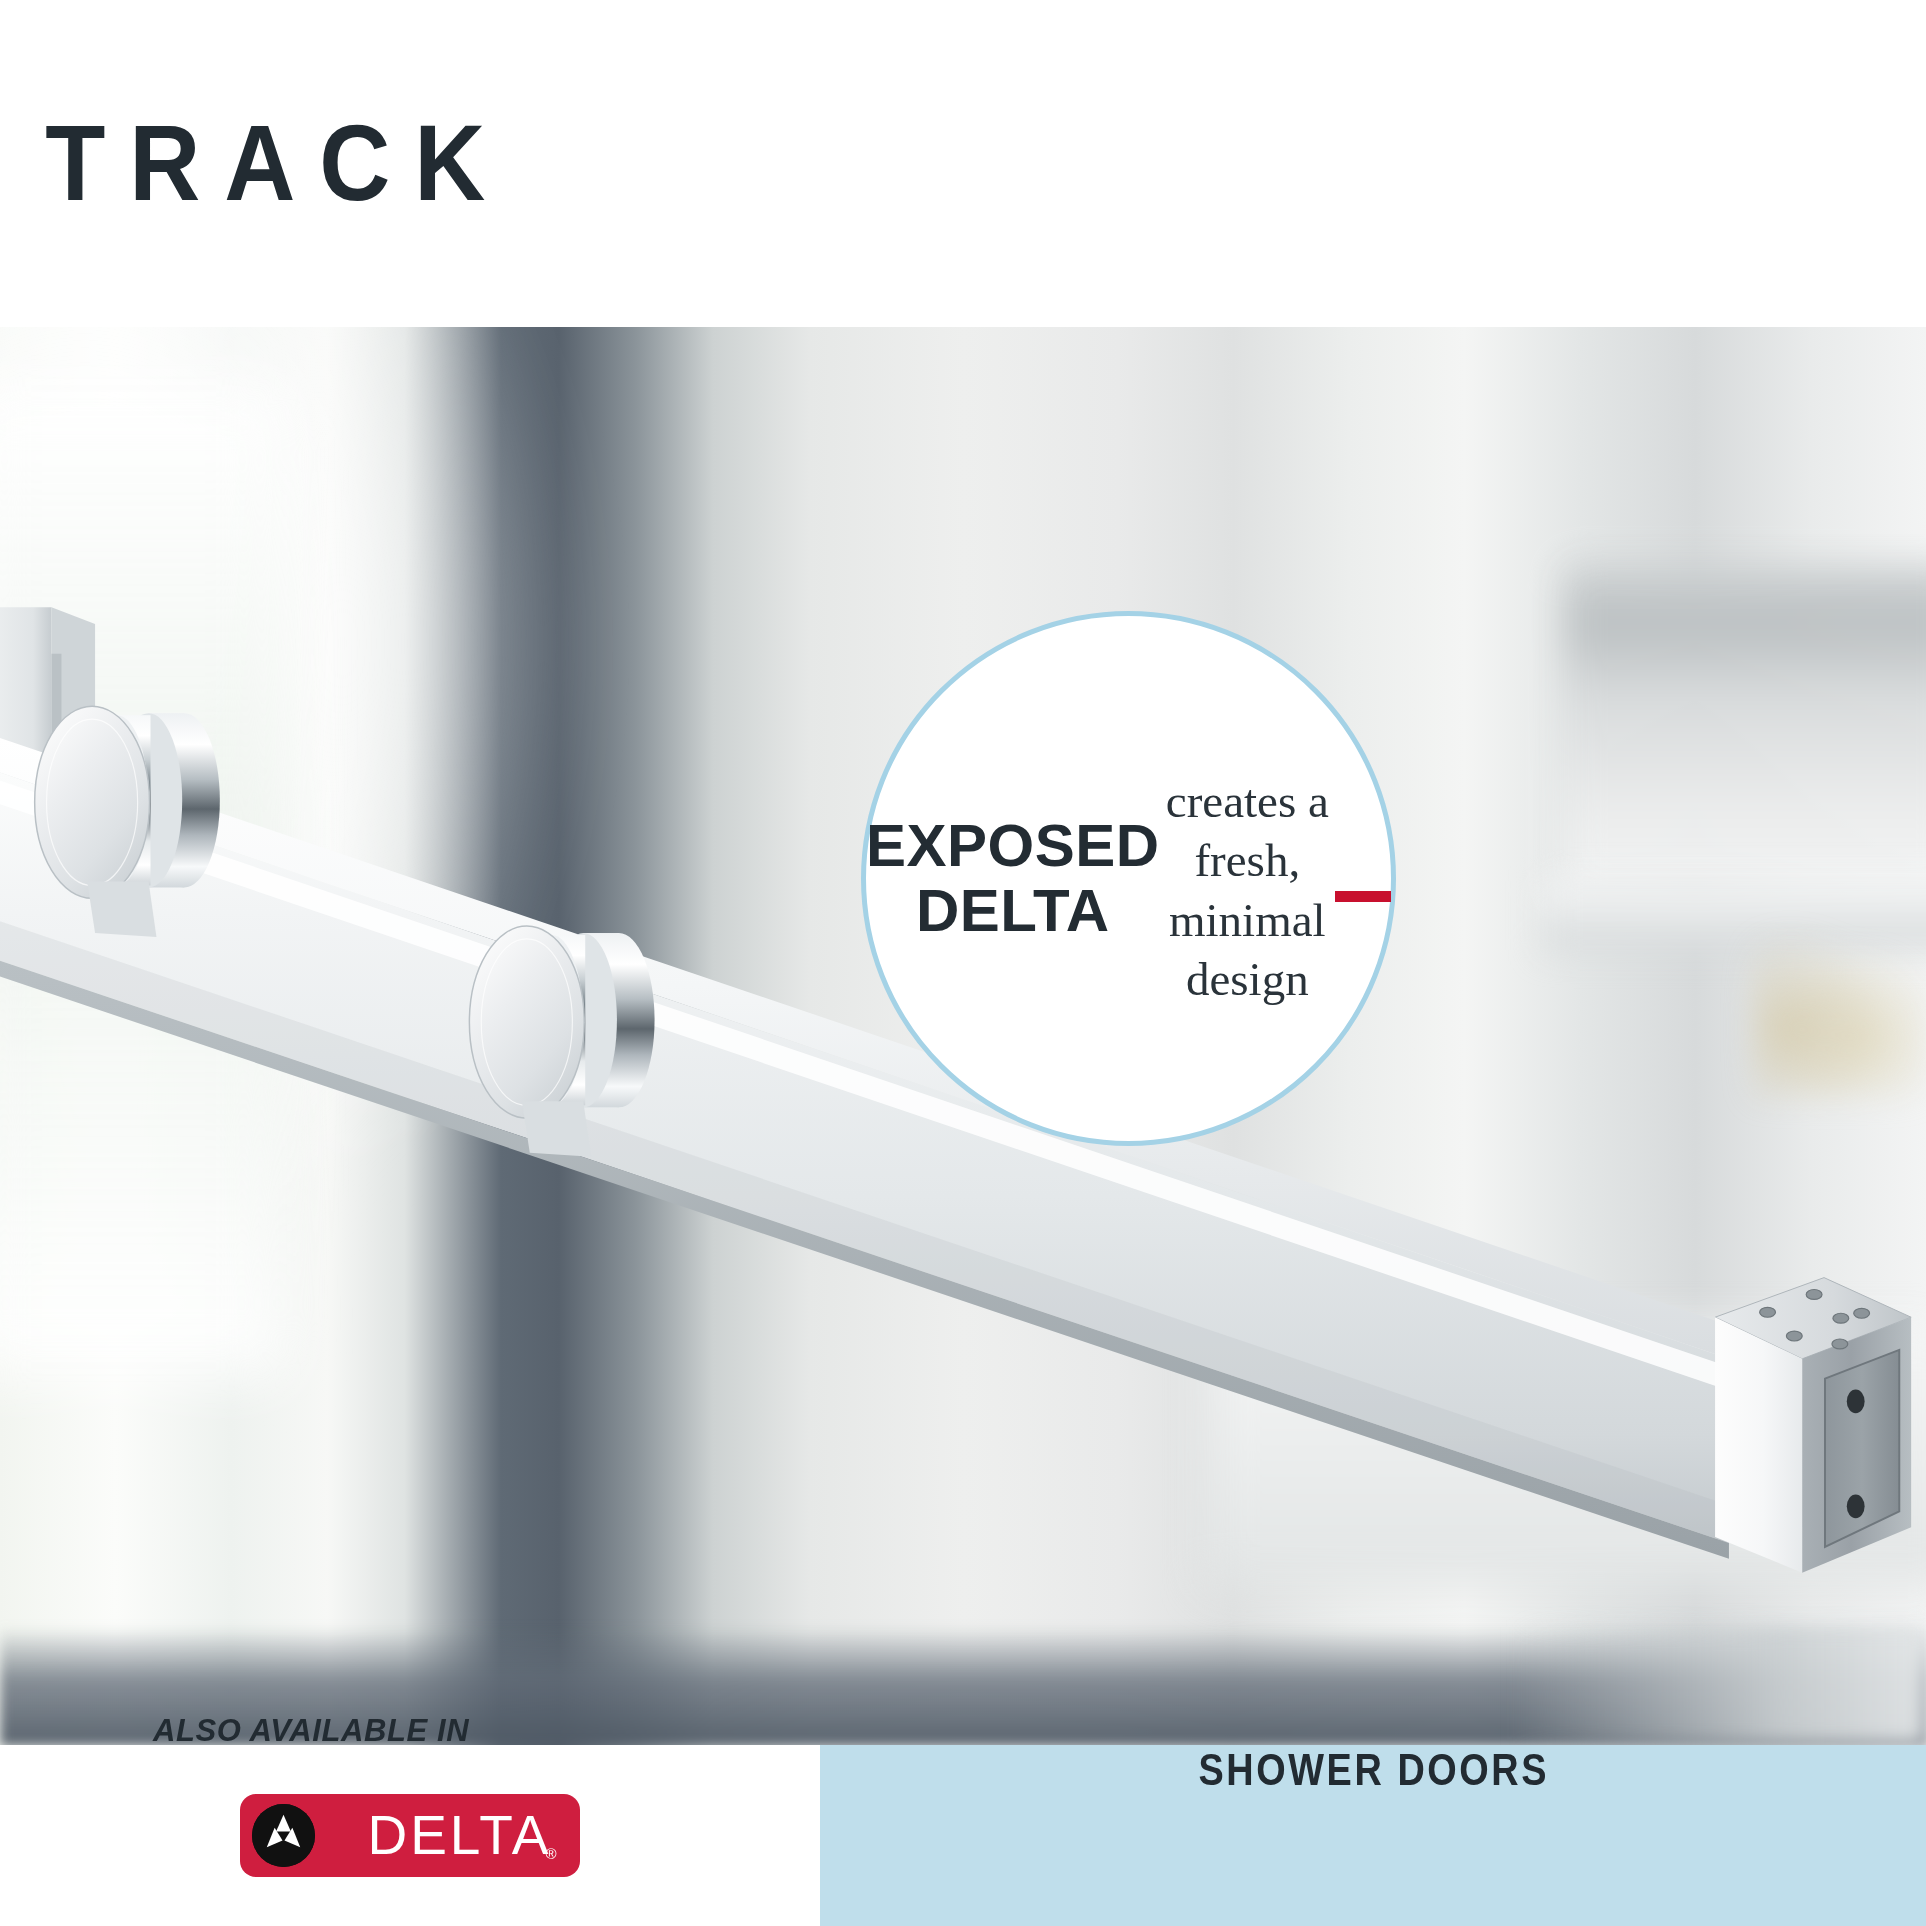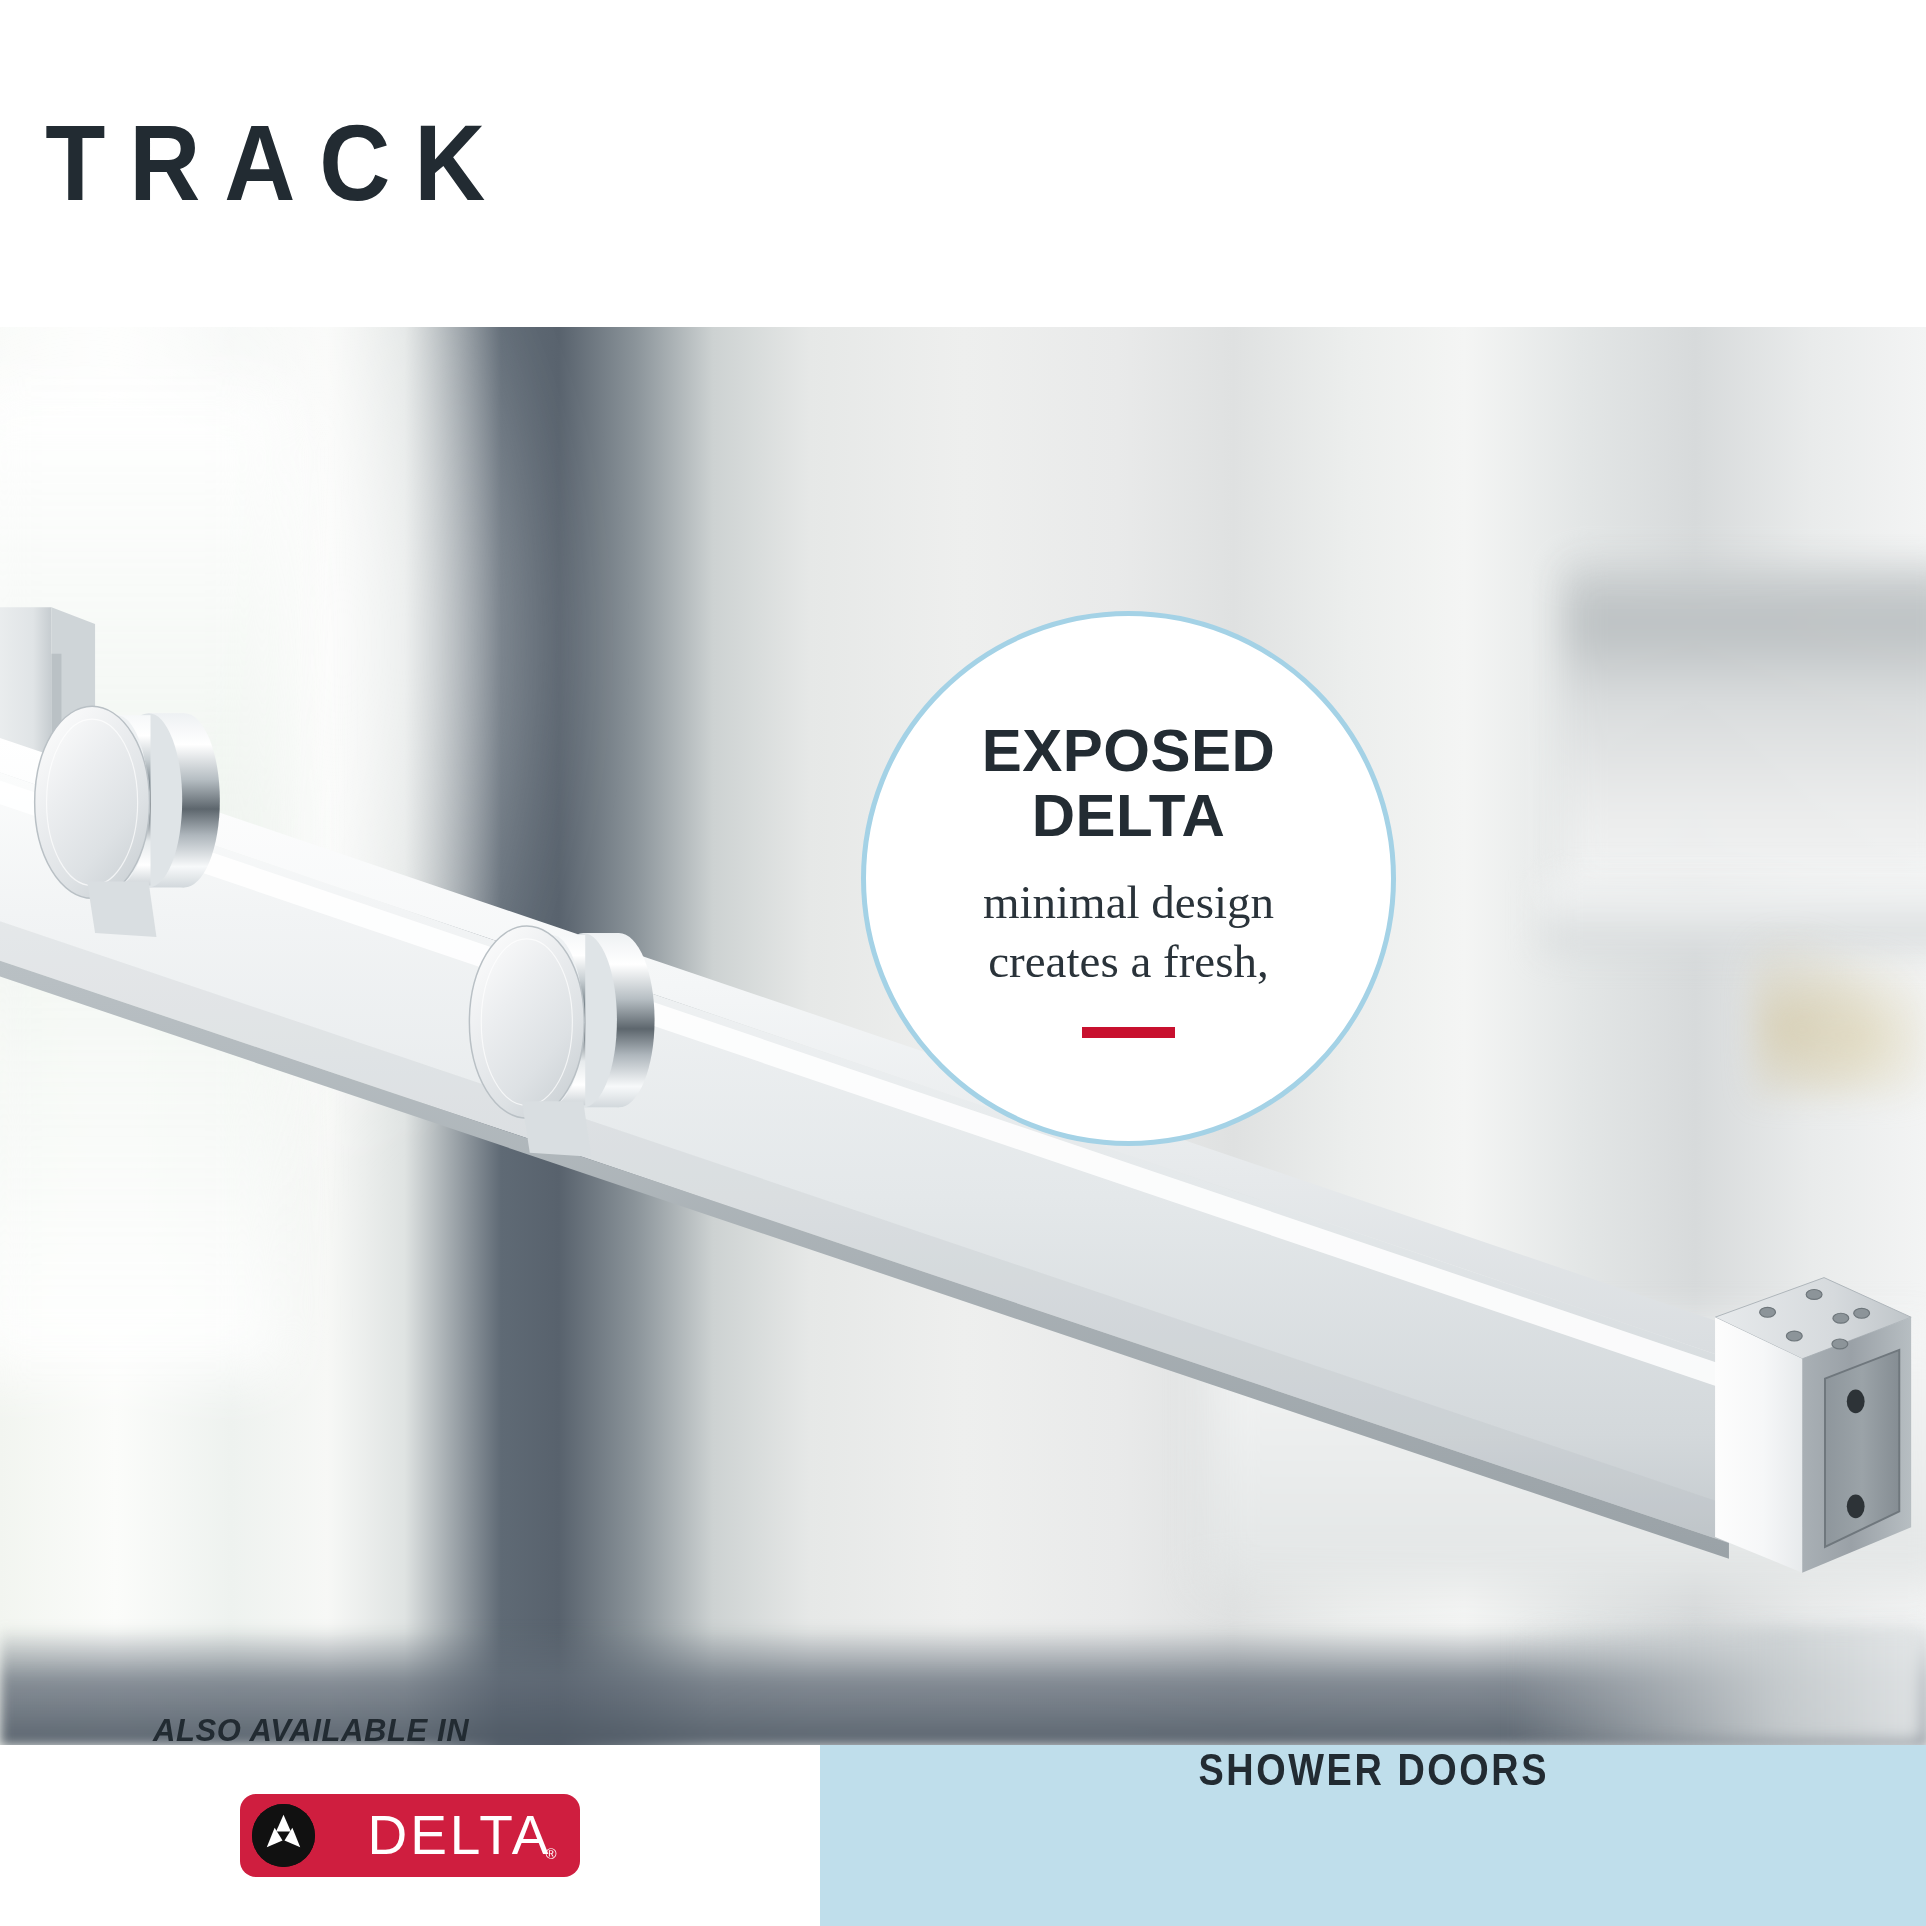--- a/index.html
+++ b/index.html
@@ -148,21 +148,20 @@
     position: absolute;
     left: 861px;
     top: 284px;
     width: 535px;
     height: 535px;
     border-radius: 50%;
     background: #ffffff;
     border: 5px solid #a4d2e6;
     box-sizing: border-box;
     display: flex;
-    flex-direction: column;
     align-items: center;
     justify-content: center;
     text-align: center;
   }
   .badge-head {
     font-size: 60px;
     font-weight: bold;
     color: #232c33;
     line-height: 1.08;
     letter-spacing: 0.5px;
@@ -437,22 +436,22 @@
       </g>
     </g>
   </svg>
 
   <div class="badge">
     <div class="badge-head">
       <div>EXPOSED</div>
       <div>DELTA</div>
     </div>
     <div class="badge-sub">
+      <div>creates a fresh,</div>
       <div>minimal design</div>
-      <div>creates a fresh,</div>
     </div>
     <div class="badge-rule"></div>
   </div>
 
   <div class="finishes">
     <div class="finishes-label">ALSO AVAILABLE IN</div>
 
   </div>
 
 </div>

